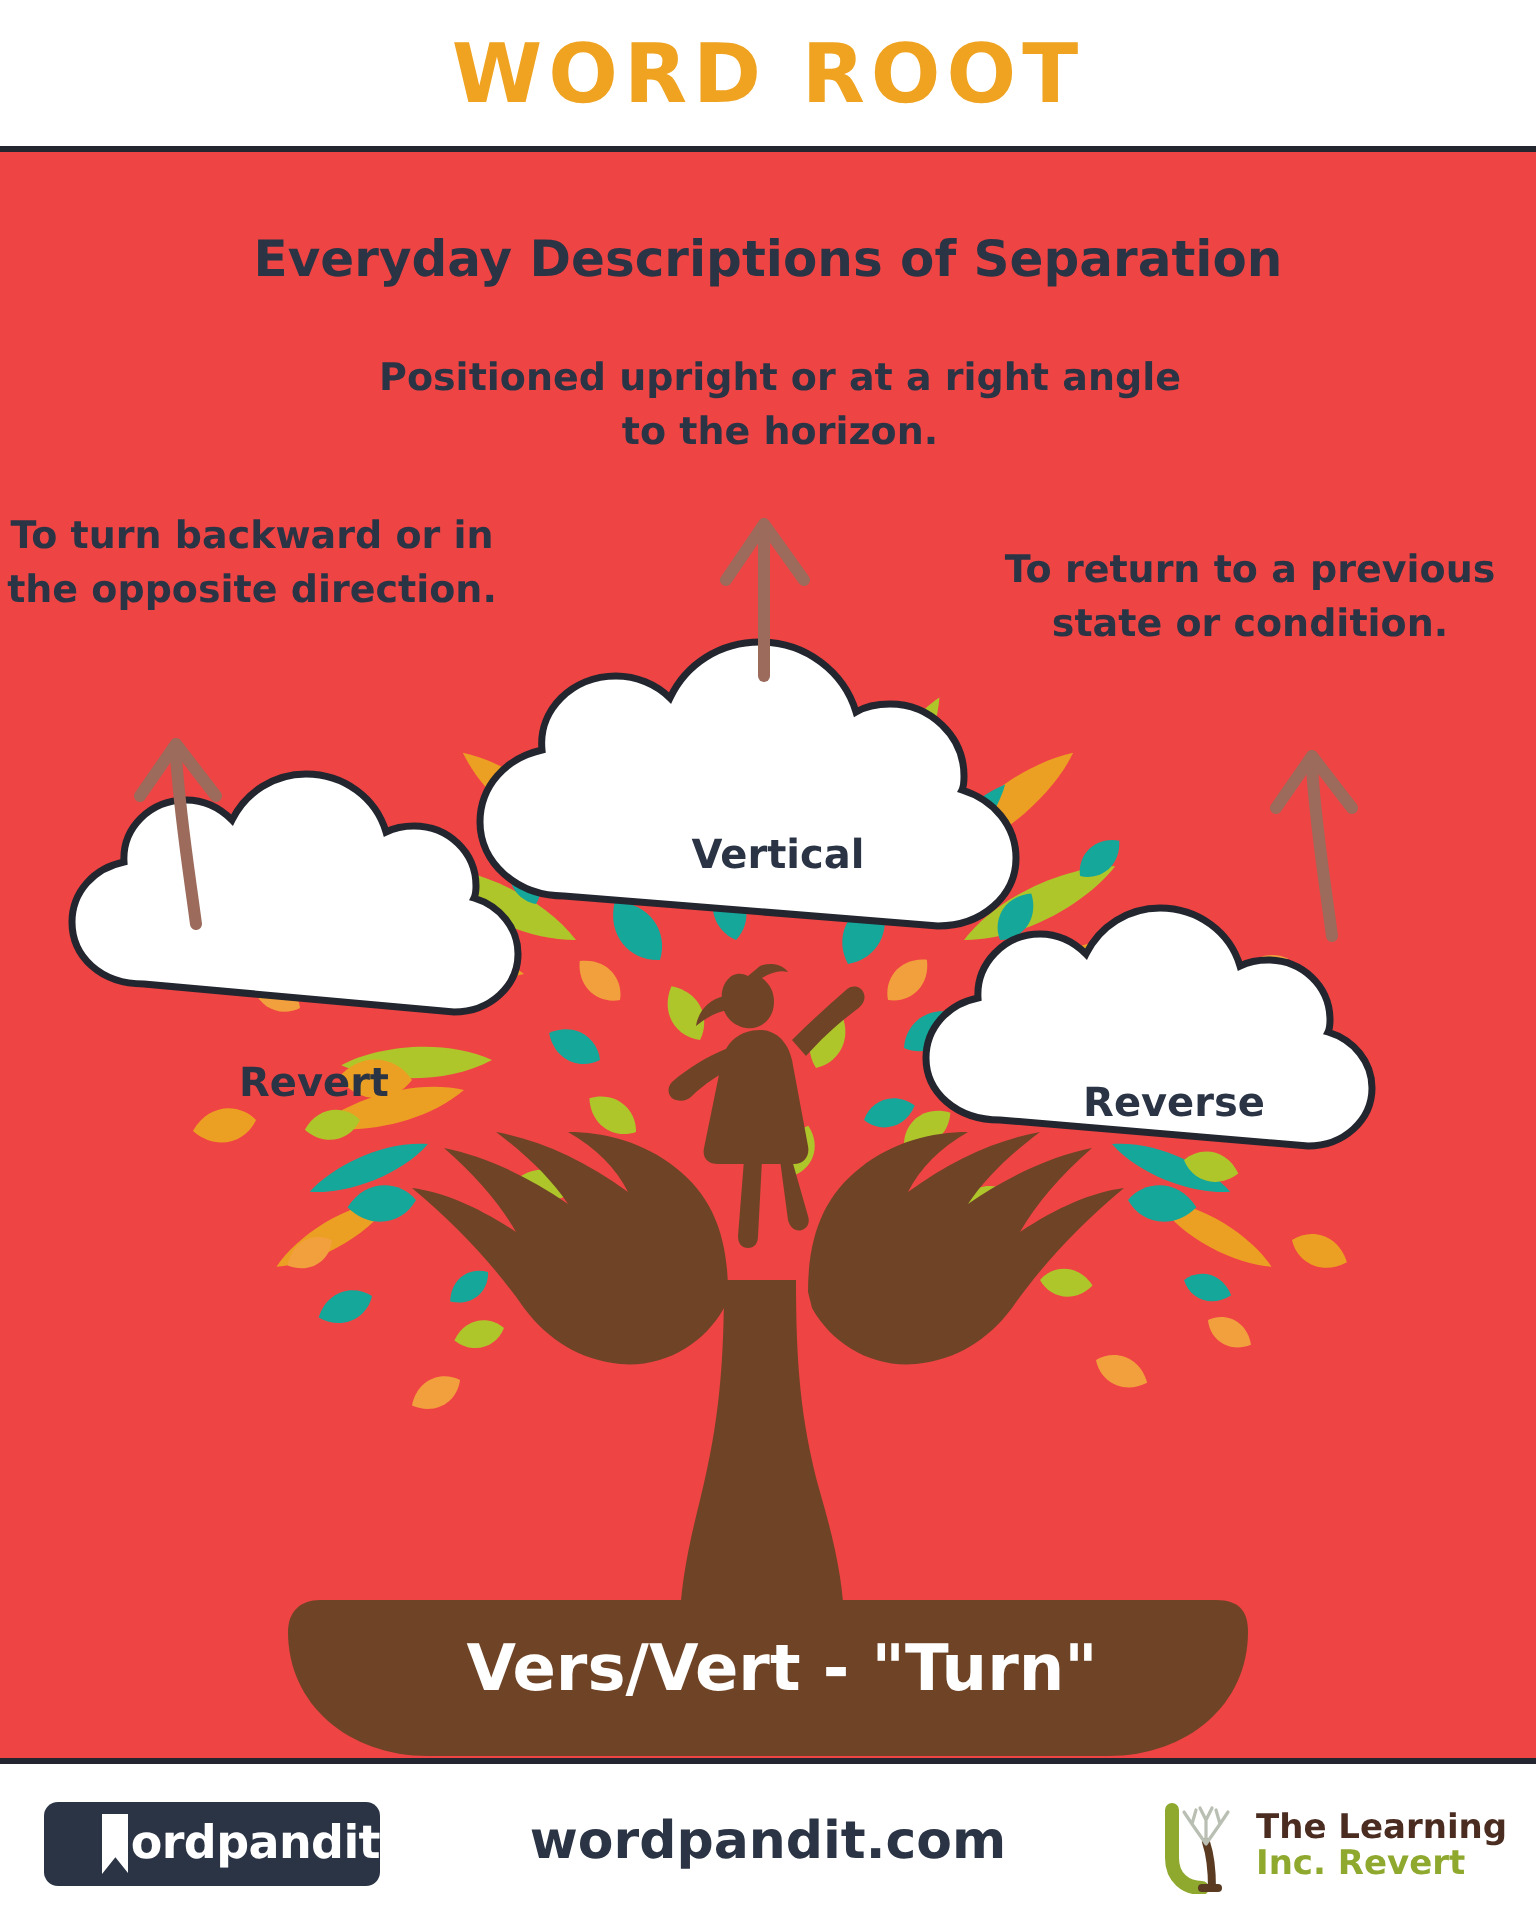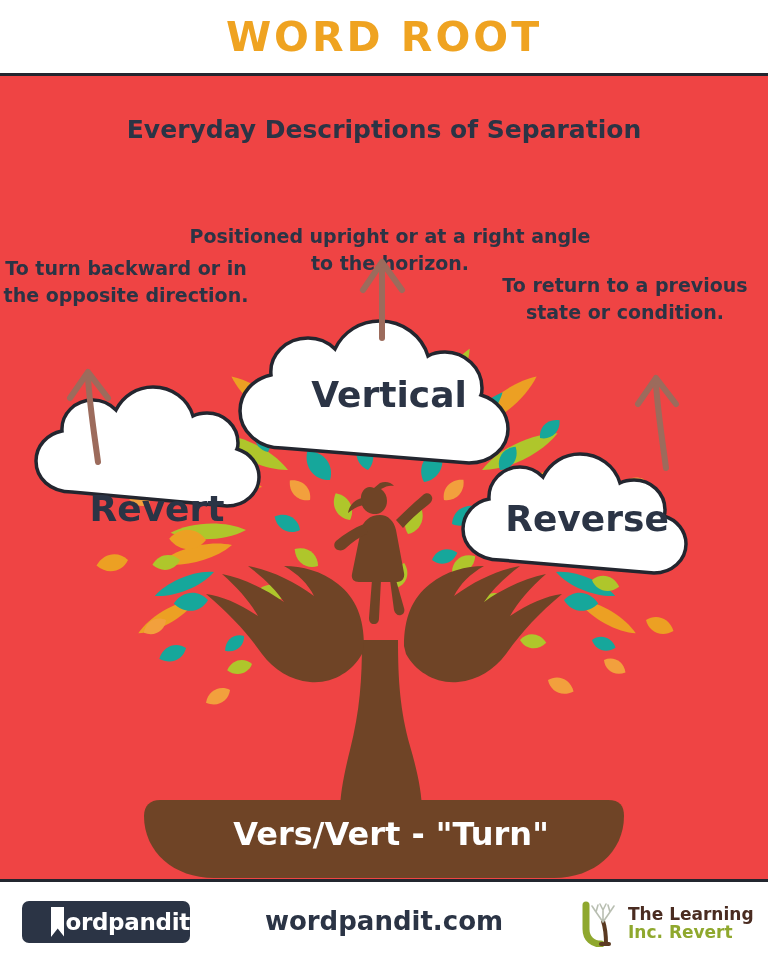--- a/index.html
+++ b/index.html
@@ -47,36 +47,37 @@
 
   
   .caption{
     position:absolute;
     font-size:19px;font-weight:bold;
     color:#2b3445;
     line-height:1.42;
     text-align:center;
     font-family:"DejaVu Sans", sans-serif;
   }
-  .cap-top{left:184px;top:176px;width:412px;margin-top:47px;}
+  .cap-top{left:184px;top:176px;width:412px;}
   .cap-left{left:2px;top:255px;width:248px;}
   .cap-right{left:484px;top:272px;width:282px;}
 
   
   .scene{position:absolute;left:0;top:0;width:768px;height:960px;}
   .scene svg{position:absolute;left:0;top:0;}
 
   
   .cloud-label{
     position:absolute;
-    font-size:36px;font-weight:bold;
+    font-size:20px;font-weight:bold;
     color:#2b3445;
     text-align:center;
     font-family:"DejaVu Sans", sans-serif;
     white-space:nowrap;
+    margin-top:41px;
   }
   .lbl-vertical{left:268px;top:374px;width:242px;}
   .lbl-reverse{left:36px;top:488px;width:242px;}
   .lbl-revert{left:466px;top:498px;width:242px;}
 
   
   .root-text{
     position:absolute;left:160px;top:815px;width:462px;
     text-align:center;
     font-size:32px;font-weight:bold;

